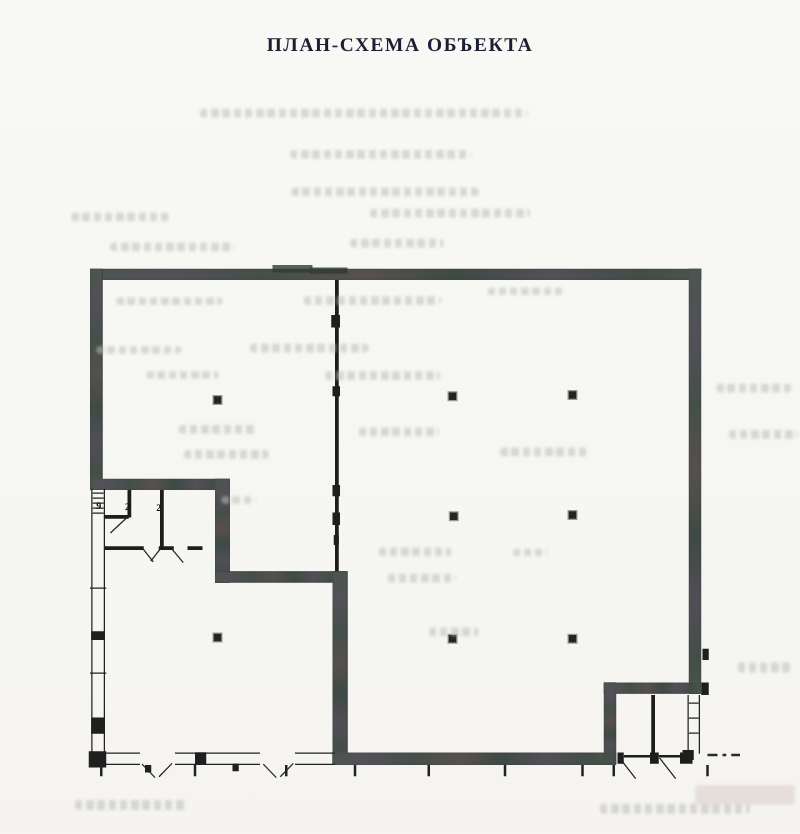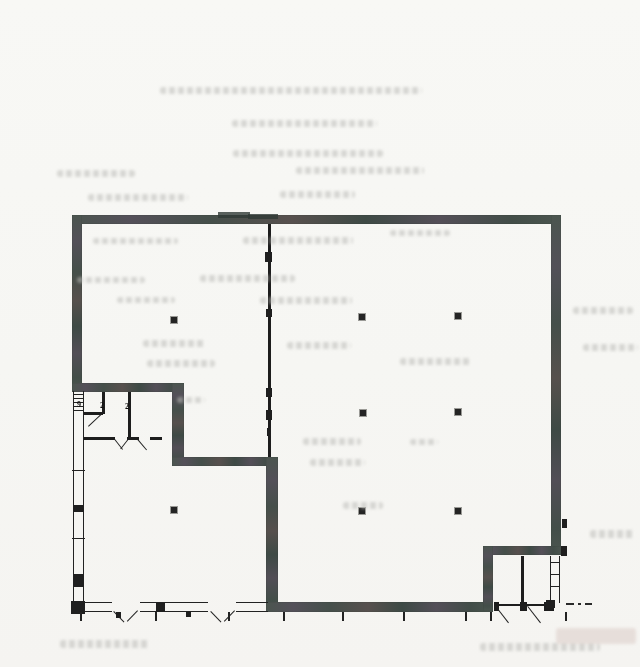--- a/index.html
+++ b/index.html
@@ -49,20 +49,21 @@
     filter:blur(1.4px);opacity:.55;border-radius:3px;
   }
   .warm{
     background:#d9c9c4;opacity:.5;
   }
 </style>
 </head>
 <body>
 
 <div id="page-root">
+  <div id="page-title">ПЛАН-СХЕМА ОБЪЕКТА</div>
   <div id="plan">
       <div class="wall-h" style="left: 72px; top: 215px; width: 489px; height: 9px;"></div>
       <div class="wall-v" style="left: 72px; top: 215px; width: 10px; height: 177px;"></div>
       <div class="wall-h" style="left: 72px; top: 383px; width: 112px; height: 9px;"></div>
       <div class="wall-v" style="left: 172px; top: 383px; width: 12px; height: 83px;"></div>
       <div class="wall-h" style="left: 172px; top: 457px; width: 105px; height: 9px;"></div>
       <div class="wall-v" style="left: 266px; top: 457px; width: 12px; height: 155px;"></div>
       <div class="wall-h" style="left: 266px; top: 602px; width: 227px; height: 10px;"></div>
       <div class="wall-v" style="left: 551px; top: 215px; width: 10px; height: 340px;"></div>
       <div class="wall-h" style="left: 483px; top: 546px; width: 78px; height: 9px;"></div>

